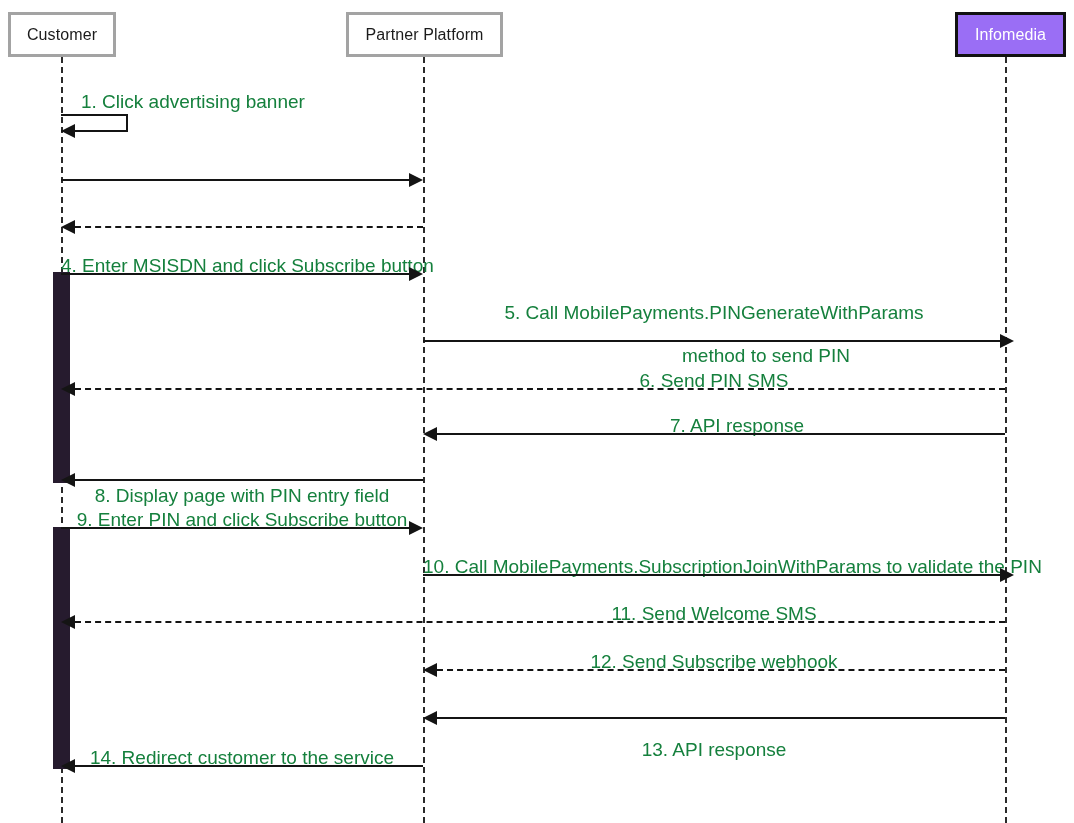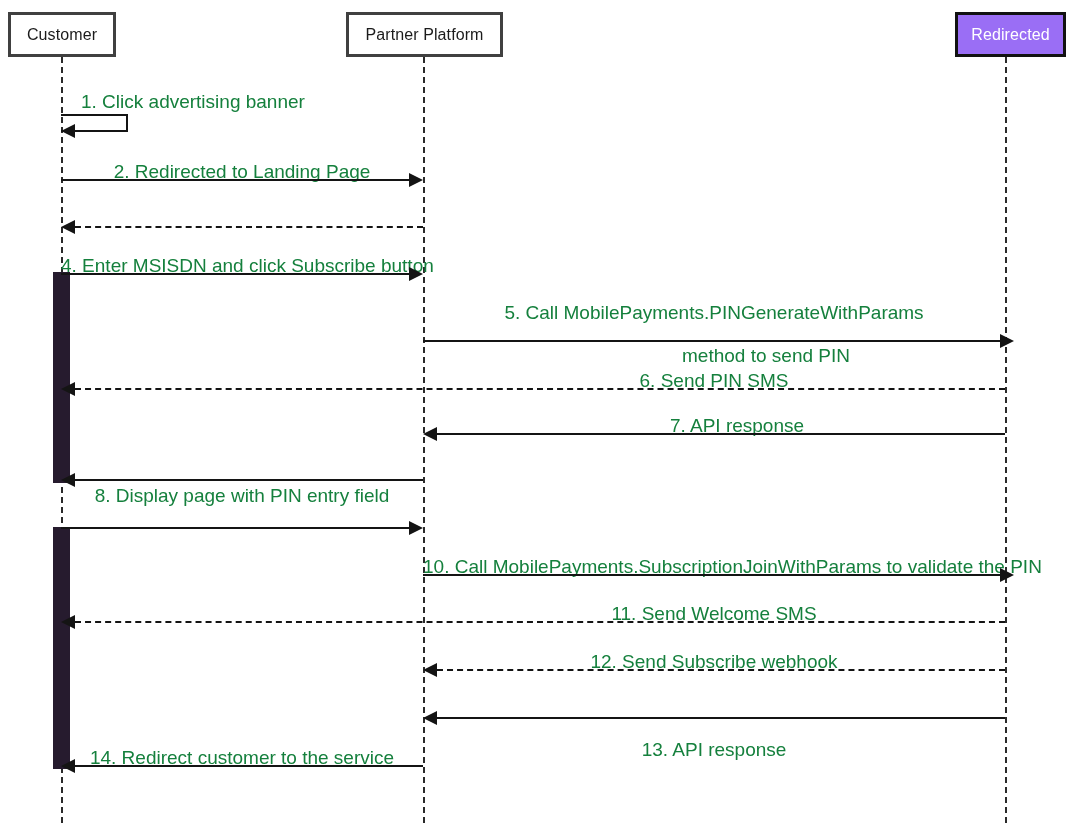--- a/index.html
+++ b/index.html
@@ -16,21 +16,21 @@
     width: 1074px;
     height: 823px;
     background: #ffffff;
     overflow: hidden;
   }
 
   
   .participant {
     position: absolute;
     box-sizing: border-box;
-    border: 3px solid #404040;
+    border: 3px solid #a3a3a3;
     background: #ffffff;
     display: flex;
     align-items: center;
     justify-content: center;
     font-size: 16px;
     color: #1b1b1b;
     letter-spacing: .1px;
   }
   .participant.accent {
     background: #9a6ef5;
@@ -109,35 +109,32 @@
 
   <div class="participant" style="left:8px; top:12px; width:108px; height:45px;">
     <span>Customer</span>
   </div>
 
   <div class="participant" style="left:346px; top:12px; width:157px; height:45px;">
     <span>Partner Platform</span>
   </div>
 
   <div class="participant accent" style="left:955px; top:12px; width:111px; height:45px;">
-    <span>Redirected</span>
+    <span>Infomedia</span>
   </div>
 
   <div class="activation" style="left:53px; top:272px; width:17px; height:211px;"></div>
   <div class="activation" style="left:53px; top:527px; width:17px; height:242px;"></div>
 
   <div class="msg-label" style="left:81px; top:90px;">
     <span>1. Click advertising banner</span>
   </div>
   <div class="self-loop" style="left:61px; top:114px; width:67px; height:18px;"></div>
   <div class="arrow-head left" style="left:61px; top:124px;"></div>
 
-  <div class="msg-label center" style="left:61px; top:160px; width:362px;">
-    <span>2. Redirected to Landing Page</span>
-  </div>
   <div class="msg-line" style="left:61px; top:179px; width:348px;"></div>
   <div class="arrow-head right" style="left:409px; top:173px;"></div>
 
   <div class="msg-line dashed" style="left:75px; top:226px; width:348px;"></div>
   <div class="arrow-head left" style="left:61px; top:220px;"></div>
 
   <div class="msg-label center" style="left:61px; top:254px; width:362px;">
     <span>4. Enter MSISDN and click Subscribe button</span>
   </div>
   <div class="msg-line" style="left:61px; top:273px; width:348px;"></div>
@@ -163,20 +160,23 @@
   </div>
   <div class="msg-line" style="left:437px; top:433px; width:568px;"></div>
   <div class="arrow-head left" style="left:423px; top:427px;"></div>
 
   <div class="msg-label center" style="left:61px; top:484px; width:362px;">
     <span>8. Display page with PIN entry field</span>
   </div>
   <div class="msg-line" style="left:75px; top:479px; width:348px;"></div>
   <div class="arrow-head left" style="left:61px; top:473px;"></div>
 
+  <div class="msg-label center" style="left:61px; top:508px; width:362px;">
+    <span>9. Enter PIN and click Subscribe button</span>
+  </div>
   <div class="msg-line" style="left:61px; top:527px; width:348px;"></div>
   <div class="arrow-head right" style="left:409px; top:521px;"></div>
 
   <div class="msg-label center" style="left:423px; top:555px; width:582px;">
     <span>10. Call </span><b>MobilePayments.SubscriptionJoinWithParams</b><span> to validate the PIN</span>
   </div>
   <div class="msg-line" style="left:423px; top:574px; width:577px;"></div>
   <div class="arrow-head right" style="left:1000px; top:568px;"></div>
 
   <div class="msg-label center" style="left:423px; top:602px; width:582px;">

